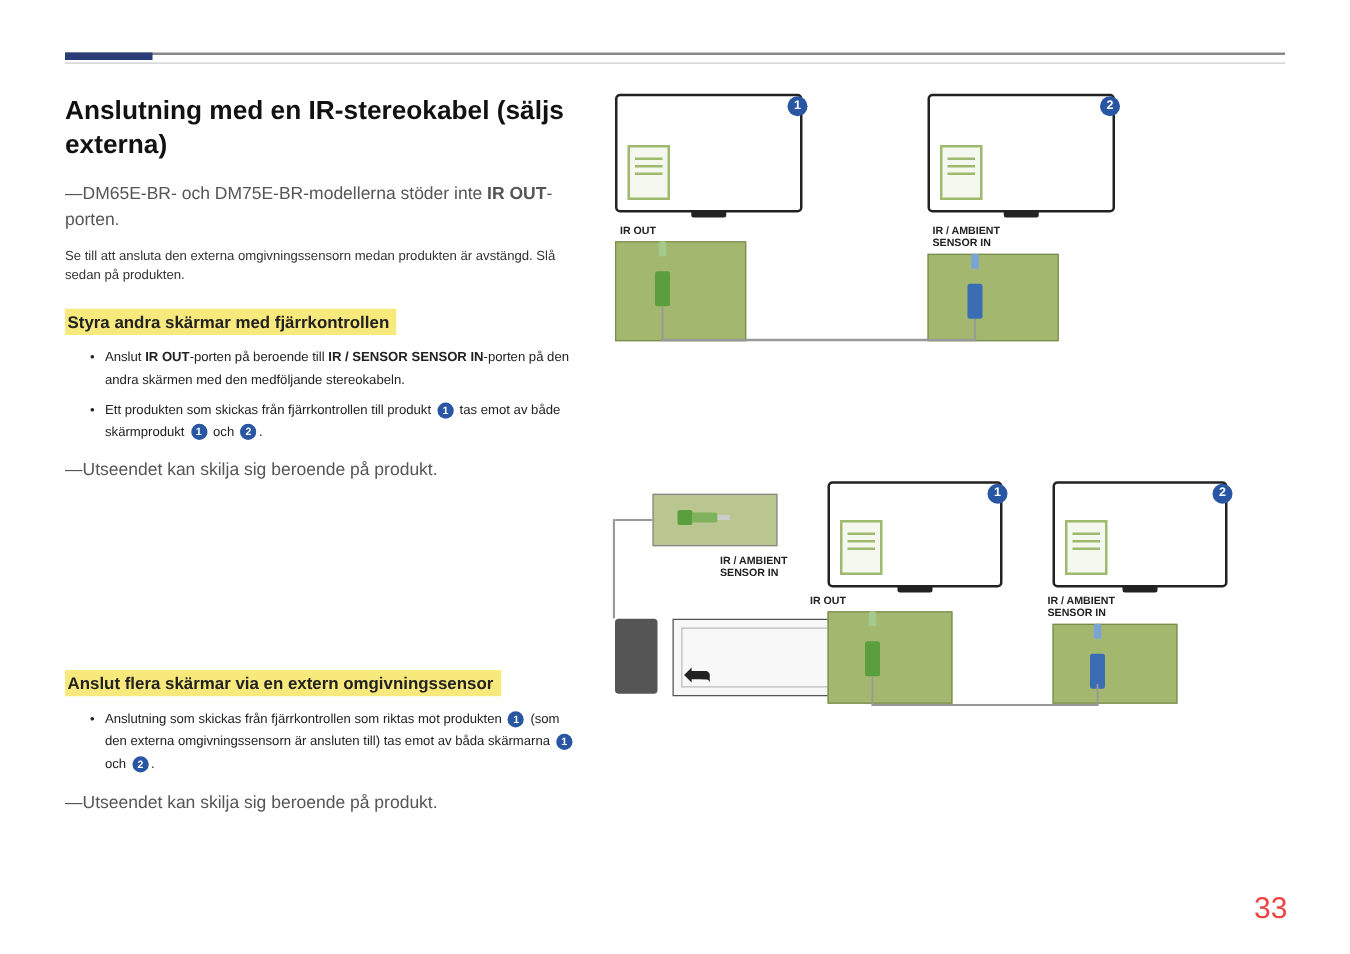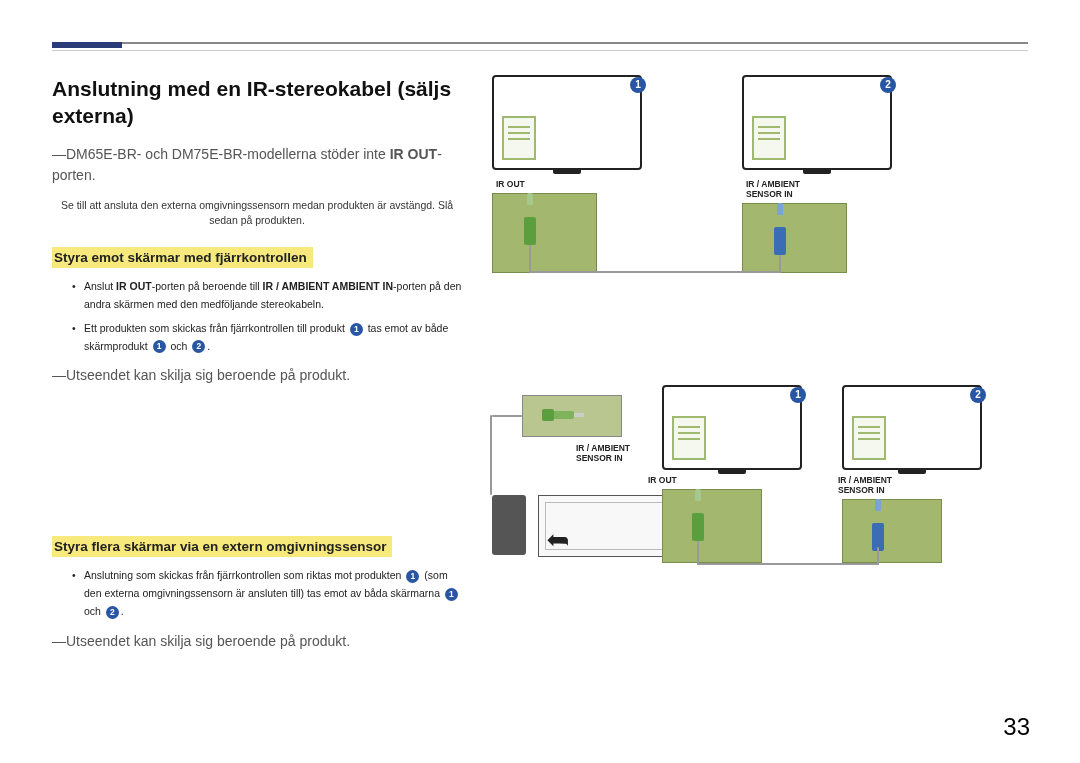--- a/index.html
+++ b/index.html
@@ -7,29 +7,29 @@
   .page { padding:48px 52px 30px 52px; }
   .topbar { border-top:2px solid #888; margin-left:0; margin-top:-6px; position:relative; }
   .topbar::before { content:""; position:absolute; left:0; top:-2px; width:70px; height:6px; background:#2a3b77; }
   .hr-full { border:none; border-top:1px solid #ccc; margin-top:6px; margin-bottom:24px; }
   .columns { display:flex; }
   .left { width:430px; padding-right:20px; }
   .right { flex:1; position:relative; }
   h1 { font-size:21px; font-weight:bold; line-height:1.3; color:#111; margin-bottom:14px; }
   .note { font-size:14px; color:#555; margin-bottom:12px; line-height:1.5; }
   .note .dash { display:inline-block; width:14px; }
-  .para { font-size:10.5px; color:#333; line-height:1.5; margin-bottom:18px;text-align:center; }
+  .para { font-size:10.5px; color:#333; line-height:1.5; margin-bottom:18px; }
   h2 { font-size:13.5px; font-weight:bold; background:#f7e97b; display:inline-block; padding:3px 6px 3px 2px; margin-bottom:10px; }
   ul.bullets { list-style:none; padding-left:20px; margin-bottom:10px; }
   ul.bullets li { font-size:10.5px; line-height:1.7; position:relative; padding-left:12px; margin-bottom:6px; }
   ul.bullets li::before { content:"•"; position:absolute; left:0; top:0; }
   .bold { font-weight:bold; }
   .circ { display:inline-block; width:13px; height:13px; border-radius:50%; background:#2956a3; color:#fff; font-size:8.5px; font-weight:bold; text-align:center; line-height:13px; vertical-align:middle; margin:0 2px; }
   .section2 { margin-top:150px; }
-  .pagenum { position:absolute; bottom:22px; right:50px; font-size:24px; color:#000000; font-weight:300;margin-top:20px; }
+  .pagenum { position:absolute; bottom:22px; right:50px; font-size:24px; color:#ef4444; font-weight:300;margin-top:20px; }
 
   
   .diagram { position:relative; }
   .tv { position:absolute; width:150px; height:95px; border:2px solid #222; border-radius:4px; background:#fff; }
   .tv::after { content:""; position:absolute; bottom:-6px; left:50%; transform:translateX(-50%); width:28px; height:6px; background:#222; border-radius:0 0 2px 2px; }
   .tv-inner { position:absolute; left:8px; bottom:8px; width:34px; height:44px; border:2px solid #9fb96e; background:#f5f8ee; }
   .tv-inner::before { content:""; position:absolute; left:4px; right:4px; top:8px; height:2px; background:#9fb96e; }
   .tv-inner::after { content:""; position:absolute; left:4px; right:4px; top:14px; height:2px; background:#9fb96e; box-shadow:0 6px 0 #9fb96e; }
   .circle-label { position:absolute; width:16px; height:16px; border-radius:50%; background:#2956a3; color:#fff; font-size:10px; font-weight:bold; text-align:center; line-height:16px; }
   .greenbox { position:absolute; background:#a4b76f; border:1px solid #7a8c4d; }
@@ -62,35 +62,35 @@
 
     <div class="left">
       <h1>Anslutning med en IR-stereokabel (säljs externa)</h1>
 
       <div class="note">
         <span class="dash">―</span><span>DM65E-BR- och DM75E-BR-modellerna stöder inte </span><span class="bold">IR OUT</span><span>-porten.</span>
       </div>
 
       <p class="para">Se till att ansluta den externa omgivningssensorn medan produkten är avstängd. Slå sedan på produkten.</p>
 
-      <h2>Styra emot skärmar med fjärrkontrollen</h2>
+      <h2>Styra andra skärmar med fjärrkontrollen</h2>
       <ul class="bullets">
         <li>
-          <span>Anslut </span><span class="bold">IR OUT</span><span>-porten på beroende till </span><span class="bold">IR / AMBIENT AMBIENT IN</span><span>-porten på den andra skärmen med den medföljande stereokabeln.</span>
+          <span>Anslut </span><span class="bold">IR OUT</span><span>-porten på beroende till </span><span class="bold">IR / SENSOR SENSOR IN</span><span>-porten på den andra skärmen med den medföljande stereokabeln.</span>
         </li>
         <li>
           <span>Ett produkten som skickas från fjärrkontrollen till produkt </span><span class="circ">1</span><span> tas emot av både skärmprodukt </span><span class="circ">1</span><span> och </span><span class="circ">2</span><span>.</span>
         </li>
       </ul>
       <div class="note">
         <span class="dash">―</span><span>Utseendet kan skilja sig beroende på produkt.</span>
       </div>
 
       <div class="section2">
-        <h2>Styra flera skärmar via en extern omgivningssensor</h2>
+        <h2>Anslut flera skärmar via en extern omgivningssensor</h2>
         <ul class="bullets">
           <li>
             <span>Anslutning som skickas från fjärrkontrollen som riktas mot produkten </span><span class="circ">1</span><span> (som den externa omgivningssensorn är ansluten till) tas emot av båda skärmarna </span><span class="circ">1</span><span> och </span><span class="circ">2</span><span>.</span>
           </li>
         </ul>
         <div class="note">
           <span class="dash">―</span><span>Utseendet kan skilja sig beroende på produkt.</span>
         </div>
       </div>
     </div>

